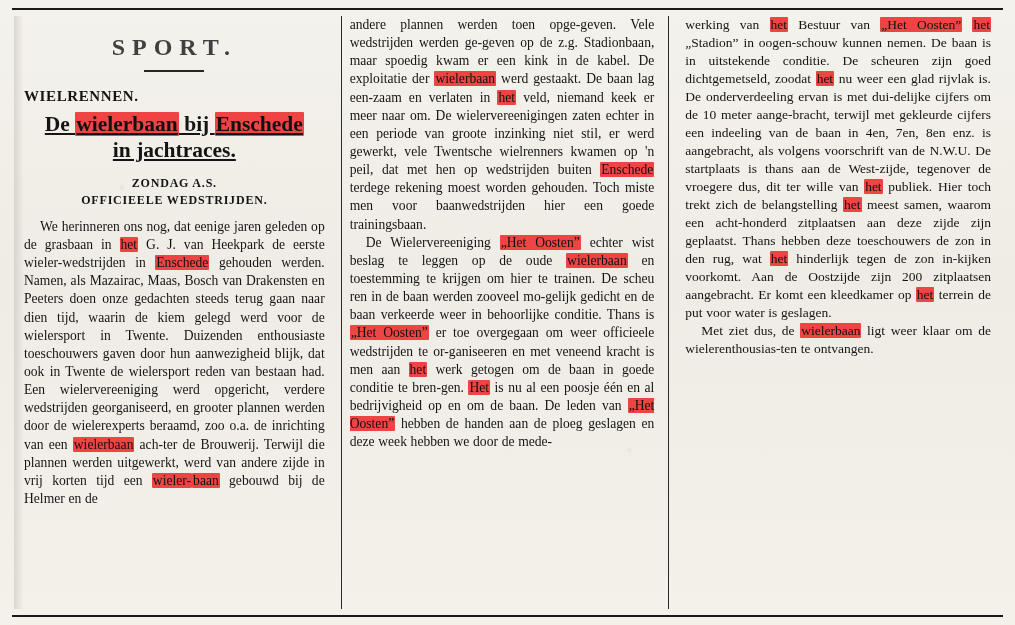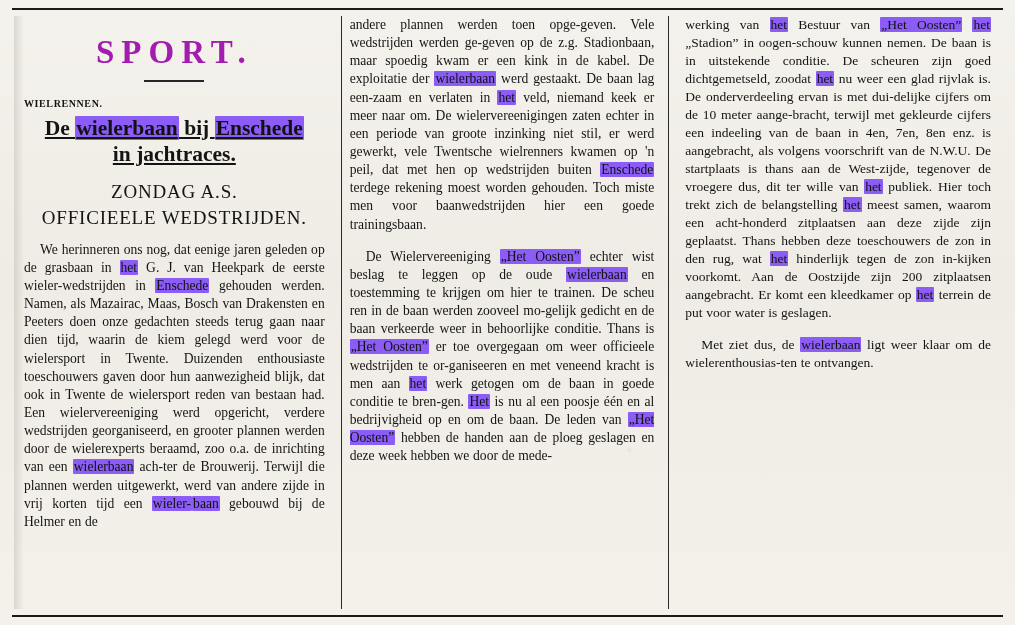--- a/index.html
+++ b/index.html
@@ -60,73 +60,73 @@
     box-sizing: border-box;
     padding: 0 12px;
     position: relative;
   }
   .col-1 { width: 33.1%; padding-left: 10px; padding-right: 16px; }
   .col-2 { width: 33.2%; border-left: 1.5px solid #2a2a2a; padding-left: 8px; padding-right: 14px; }
   .col-3 { width: 33.7%; border-left: 1.5px solid #2a2a2a; padding-left: 16px; padding-right: 10px; }
 
   .masthead {
     font-family: "Liberation Serif", serif;
-    font-size: 33px;
+    font-size: 24px;
     letter-spacing: 7px;
     font-weight: 700;
     text-align: center;
     margin: 18px 0 6px 0;
-    color: #a21caf;
+    color: #404040;
   }
   .dash-orn {
     text-align: center;
     margin: 2px 0 16px 0;
     line-height: 0;
   }
   .dash-orn span {
     display: inline-block;
     width: 60px;
     height: 2px;
     background: #262626;
   }
   .kicker {
-    font-size: 10px;
+    font-size: 15px;
     font-weight: 700;
     letter-spacing: 0.6px;
     margin: 0 0 6px 0;
   }
   .headline {
     font-size: 21.5px;
     font-weight: 700;
     text-align: center;
     line-height: 1.22;
     margin: 2px 0 12px 0;
     text-decoration: underline;
   }
   .subhead {
     text-align: center;
-    font-size: 19px;
-    font-weight: 400;
+    font-size: 12px;
+    font-weight: 700;
     letter-spacing: 0.8px;
     line-height: 1.35;
     margin: 0 0 10px 0;
   }
   p.body {
     font-size: 13.6px;
     line-height: 1.335;
     text-align: justify;
     text-justify: inter-word;
     margin: 0 0 0 0;
     hyphens: manual;
     word-spacing: 0.02em;
   }
-  p.body + p.body { margin-top: 14px; }
+  p.body + p.body { margin-top: 0; }
   p.indent { text-indent: 16px; }
   mark.hl {
-    background: #8b5cf6;
+    background: #ef4444;
     color: #111;
     padding: 0 1px;
     border-radius: 1px;
   }
   .col-3 p.body { font-size: 13.5px; }
   .smudge-left {
     position: absolute;
     left: 0; top: 0; bottom: 0;
     width: 10px;
     background: linear-gradient(90deg, rgba(120,115,100,0.20), rgba(120,115,100,0));

